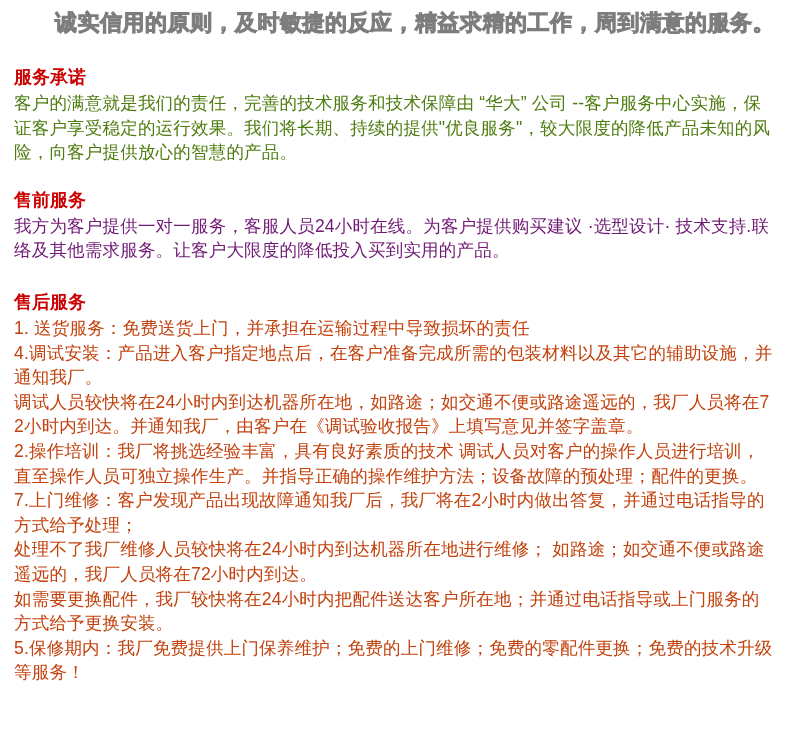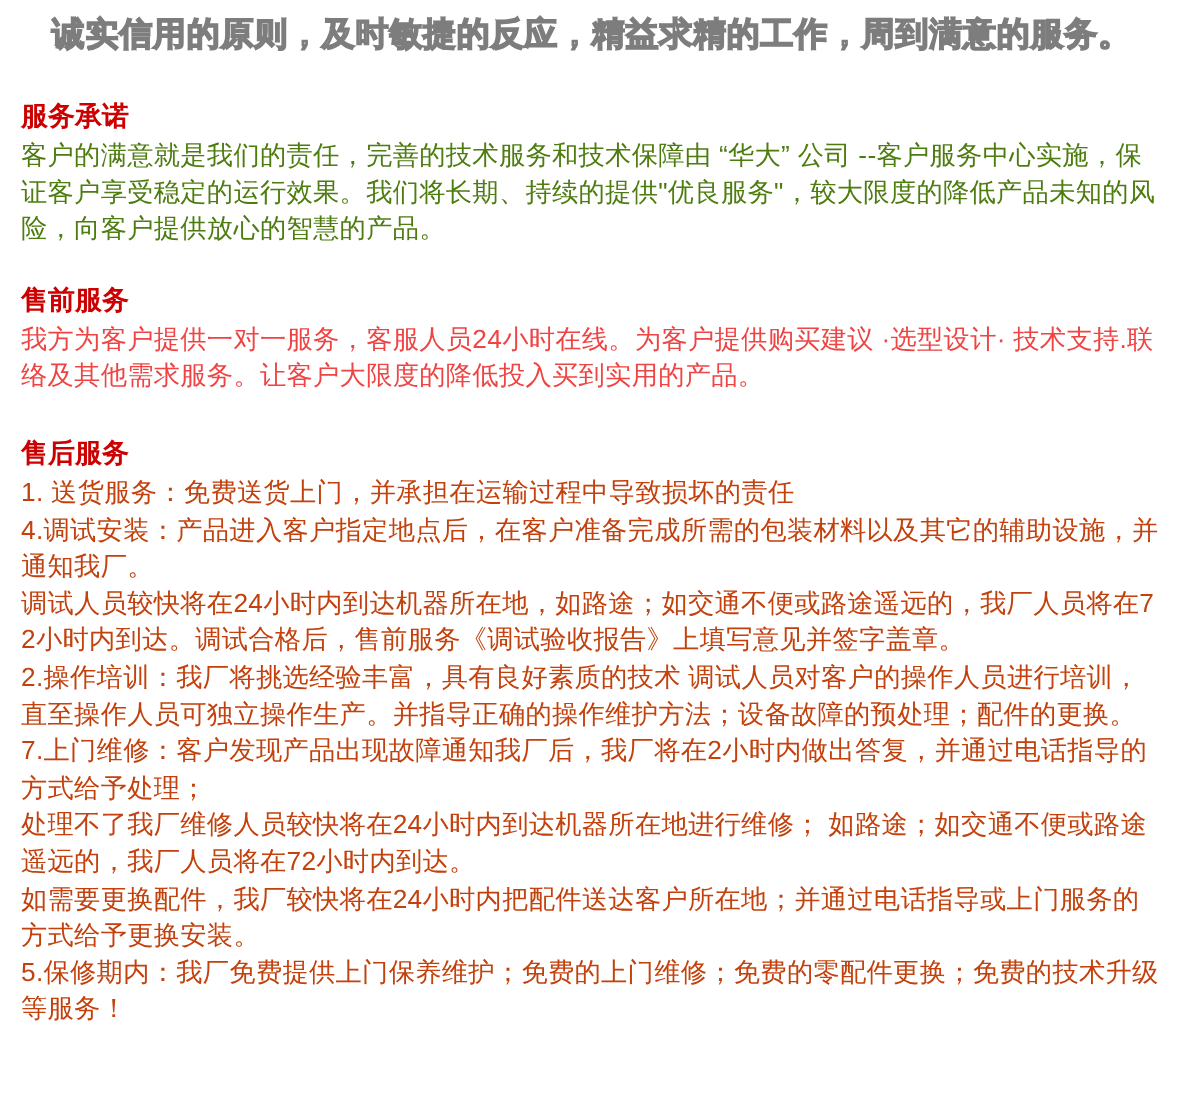--- a/index.html
+++ b/index.html
@@ -13,21 +13,21 @@
   }
   .page {
     box-sizing: border-box;
     width: 790px;
     min-height: 734px;
     padding: 8px 15px 20px 14px;
     background: #ffffff;
   }
   .doc-title {
     margin: 0;
-    text-align: center;
+    text-align: right;
     font-size: 22px;
     font-weight: 700;
     line-height: 30px;
     letter-spacing: 0.5px;
     color: #7d7d7d;
   }
   @supports (-webkit-text-stroke: 1px #7d7d7d) {
     .doc-title {
       color: #ffffff;
       -webkit-text-stroke: 1px #7d7d7d;
@@ -41,21 +41,21 @@
     font-size: 18px;
     font-weight: 700;
     line-height: 22px;
     color: #cc0000;
   }
   .para {
     margin: 0;
     font-size: 17.5px;
     line-height: 24.6px;
     letter-spacing: 0.2px;
-    color: #ef4444;
+    color: #701a75;
     word-break: break-all;
   }
   section.s1 .para { color: #4d7c0f; }
   section.s4 .para { color: #c2410c; }
 </style>
 </head>
 <body>
 
 <div class="page">
 
@@ -69,21 +69,21 @@
   <section class="s2">
     <h2 class="sec-heading">售前服务</h2>
     <p class="para">我方为客户提供一对一服务，客服人员24小时在线。为客户提供购买建议 ·选型设计· 技术支持.联络及其他需求服务。让客户大限度的降低投入买到实用的产品。</p>
   </section>
 
 
   <section class="s4">
     <h2 class="sec-heading">售后服务</h2>
     <p class="para">1. 送货服务：免费送货上门，并承担在运输过程中导致损坏的责任</p>
     <p class="para">4.调试安装：产品进入客户指定地点后，在客户准备完成所需的包装材料以及其它的辅助设施，并通知我厂。</p>
-    <p class="para">调试人员较快将在24小时内到达机器所在地，如路途；如交通不便或路途遥远的，我厂人员将在72小时内到达。调试合格后，售前服务《调试验收报告》上填写意见并签字盖章。</p>
+    <p class="para">调试人员较快将在24小时内到达机器所在地，如路途；如交通不便或路途遥远的，我厂人员将在72小时内到达。并通知我厂，由客户在《调试验收报告》上填写意见并签字盖章。</p>
     <p class="para">2.操作培训：我厂将挑选经验丰富，具有良好素质的技术 调试人员对客户的操作人员进行培训，直至操作人员可独立操作生产。并指导正确的操作维护方法；设备故障的预处理；配件的更换。</p>
     <p class="para">7.上门维修：客户发现产品出现故障通知我厂后，我厂将在2小时内做出答复，并通过电话指导的方式给予处理；</p>
     <p class="para">处理不了我厂维修人员较快将在24小时内到达机器所在地进行维修； 如路途；如交通不便或路途遥远的，我厂人员将在72小时内到达。</p>
     <p class="para">如需要更换配件，我厂较快将在24小时内把配件送达客户所在地；并通过电话指导或上门服务的方式给予更换安装。</p>
     <p class="para">5.保修期内：我厂免费提供上门保养维护；免费的上门维修；免费的零配件更换；免费的技术升级等服务！</p>
   </section>
 
 </div>
 
 </body></html>

